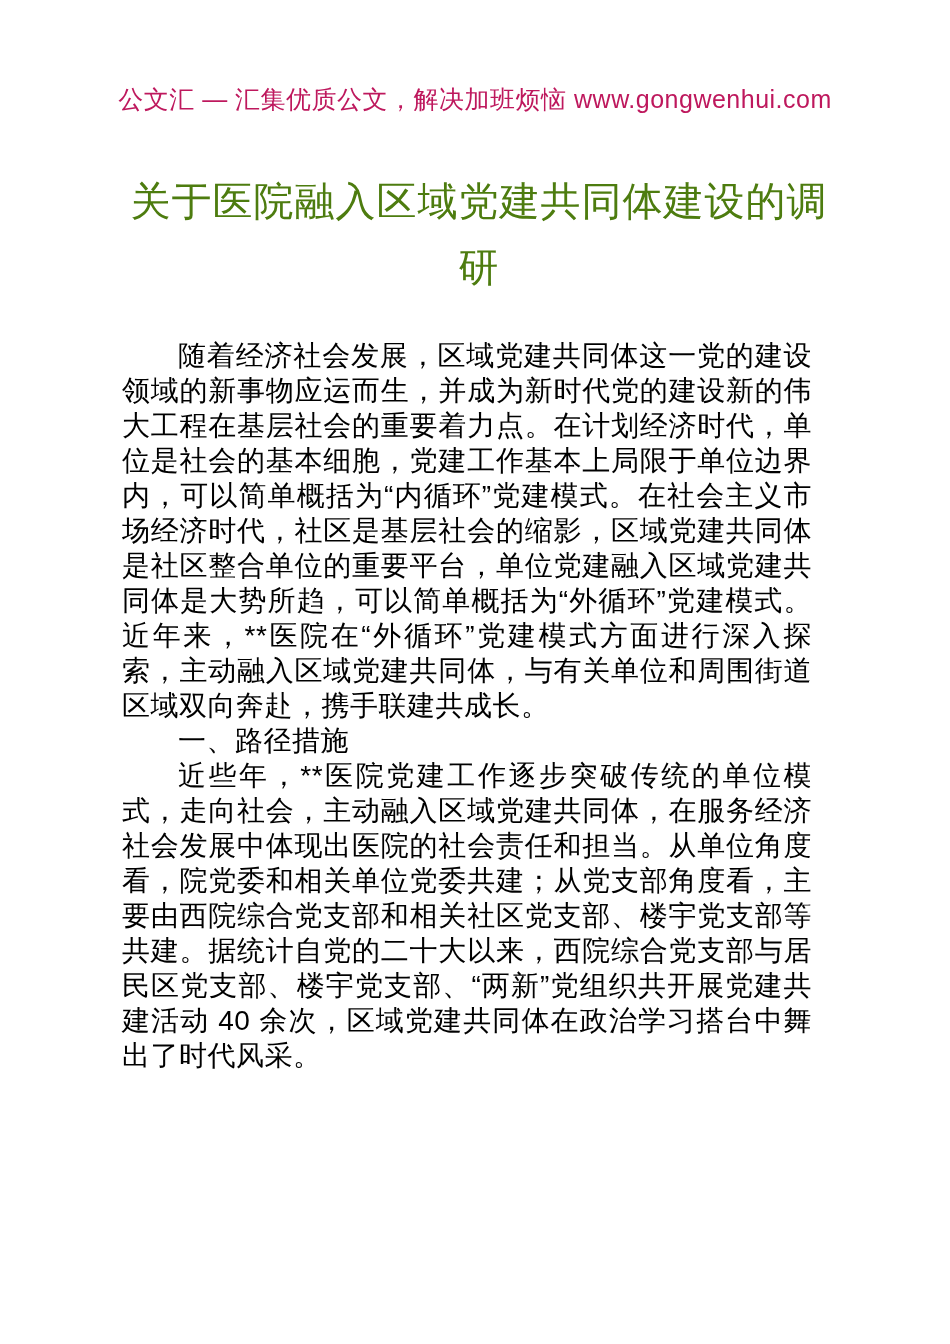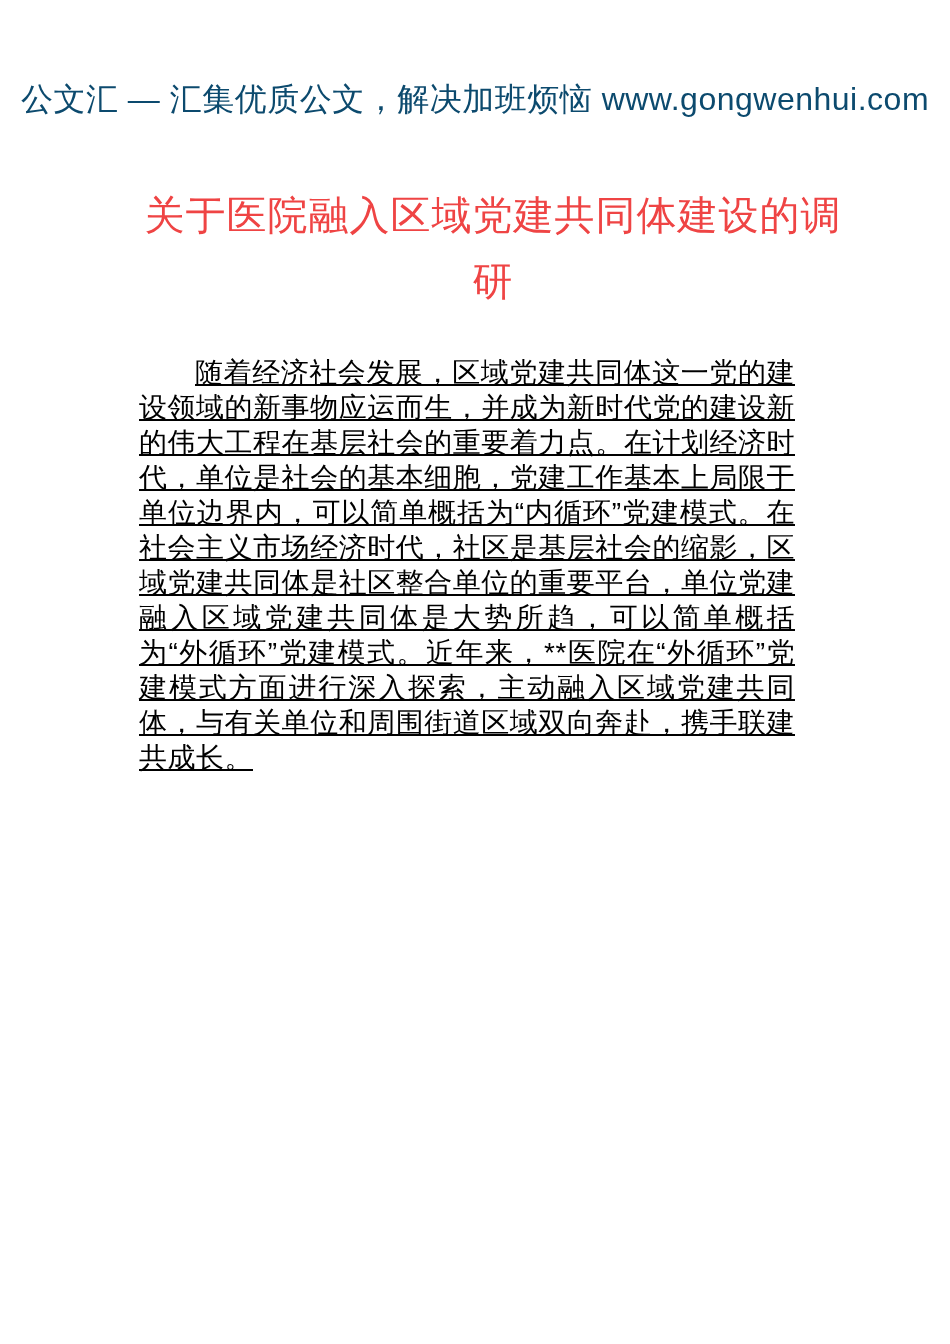--- a/index.html
+++ b/index.html
@@ -15,70 +15,71 @@
     overflow: hidden;
     font-family: "Liberation Sans", sans-serif;
     color: #000000;
   }
   .watermark {
     position: absolute;
     top: 84px;
     left: 0;
     width: 100%;
     text-align: center;
-    font-size: 32px;
+    font-size: 25px;
     line-height: 30px;
-    color: #0c4a6e;
+    color: #be185d;
     letter-spacing: 0.5px;
     white-space: nowrap;
   }
   .doc-title {
     position: absolute;
     top: 164px;
     left: 122px;
     width: 706px;
-    margin: 18px;
+    margin: 4px;
     text-align: center;
     font-size: 40px;
     font-weight: 400;
     line-height: 66px;
-    color: #ef4444;
+    color: #4d7c0f;
   }
   .doc-title .title-line {
     display: block;
     letter-spacing: 1px;
   }
   .doc-body {
     position: absolute;
     top: 338px;
     left: 122px;
     width: 690px;
     font-size: 28px;
     line-height: 35px;
     text-align: justify;
     text-justify: inter-ideograph;
     color: #000000;
   }
   .doc-body p {
-    margin: 17px;
+    margin: 0;
     padding: 0;
     text-indent: 2em;
     letter-spacing: 0.5px;
     word-break: break-all;
-    text-decoration: underline;
   }
 </style>
 </head>
 <body>
 
 <div class="page">
 
   <div class="watermark">公文汇 — 汇集优质公文，解决加班烦恼 www.gongwenhui.com</div>
 
   <h1 class="doc-title">
     <span class="title-line">关于医院融入区域党建共同体建设的调研</span>
   </h1>
 
   <div class="doc-body">
     <p>随着经济社会发展，区域党建共同体这一党的建设领域的新事物应运而生，并成为新时代党的建设新的伟大工程在基层社会的重要着力点。在计划经济时代，单位是社会的基本细胞，党建工作基本上局限于单位边界内，可以简单概括为“内循环”党建模式。在社会主义市场经济时代，社区是基层社会的缩影，区域党建共同体是社区整合单位的重要平台，单位党建融入区域党建共同体是大势所趋，可以简单概括为“外循环”党建模式。近年来，**医院在“外循环”党建模式方面进行深入探索，主动融入区域党建共同体，与有关单位和周围街道区域双向奔赴，携手联建共成长。</p>
+    <p>一、路径措施</p>
+    <p>近些年，**医院党建工作逐步突破传统的单位模式，走向社会，主动融入区域党建共同体，在服务经济社会发展中体现出医院的社会责任和担当。从单位角度看，院党委和相关单位党委共建；从党支部角度看，主要由西院综合党支部和相关社区党支部、楼宇党支部等共建。据统计自党的二十大以来，西院综合党支部与居民区党支部、楼宇党支部、“两新”党组织共开展党建共建活动 40 余次，区域党建共同体在政治学习搭台中舞出了时代风采。</p>
   </div>
 
 </div>
 
 </body></html>

